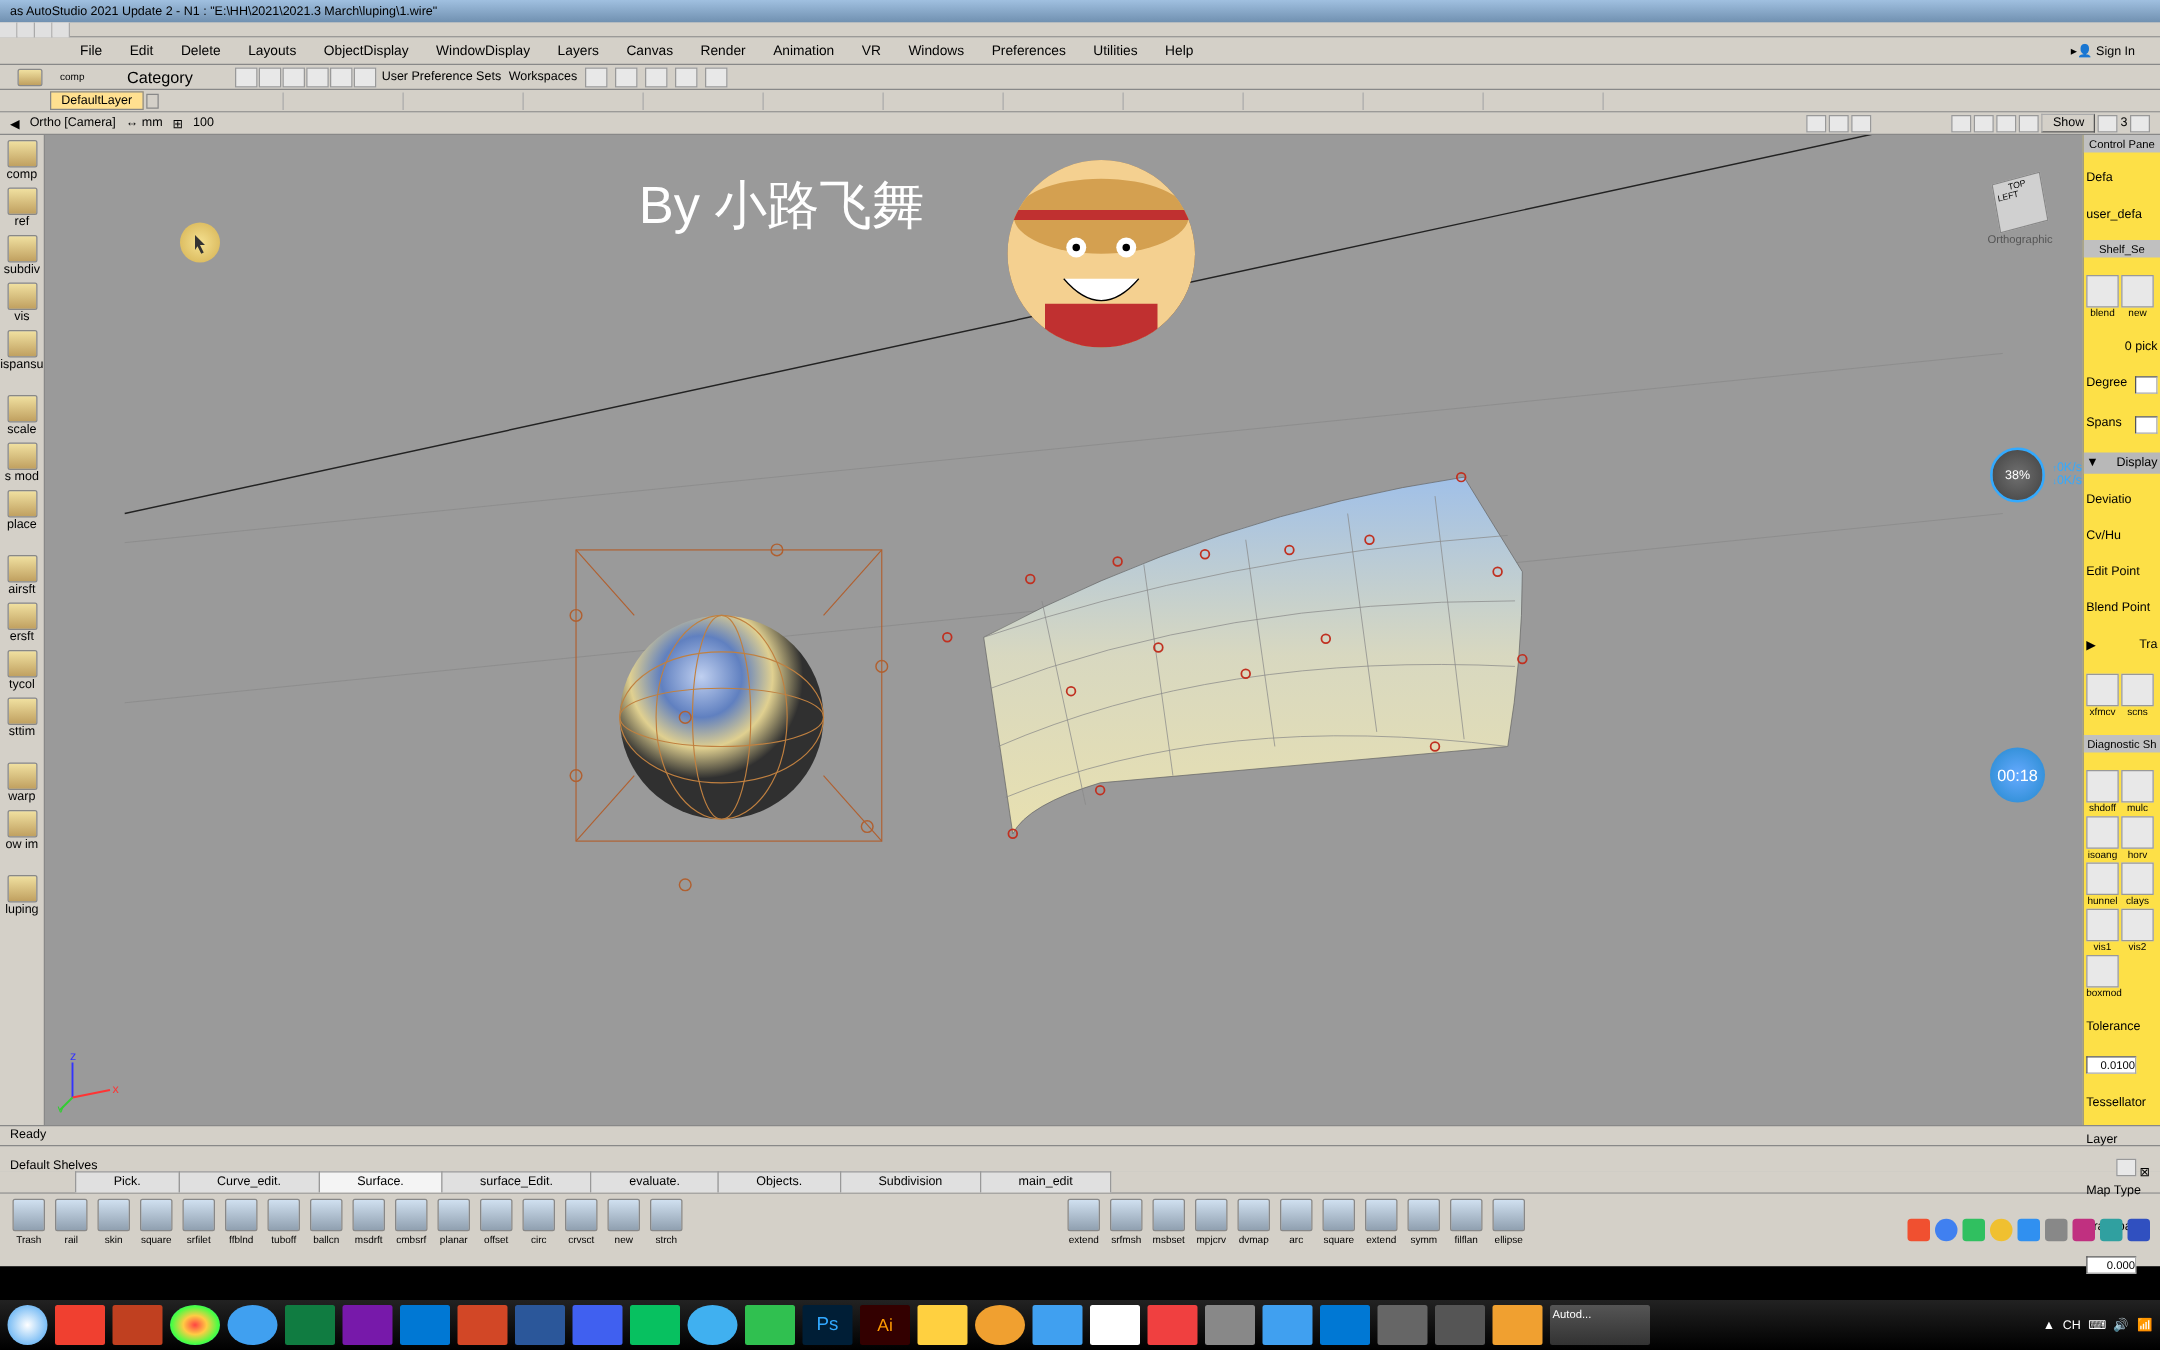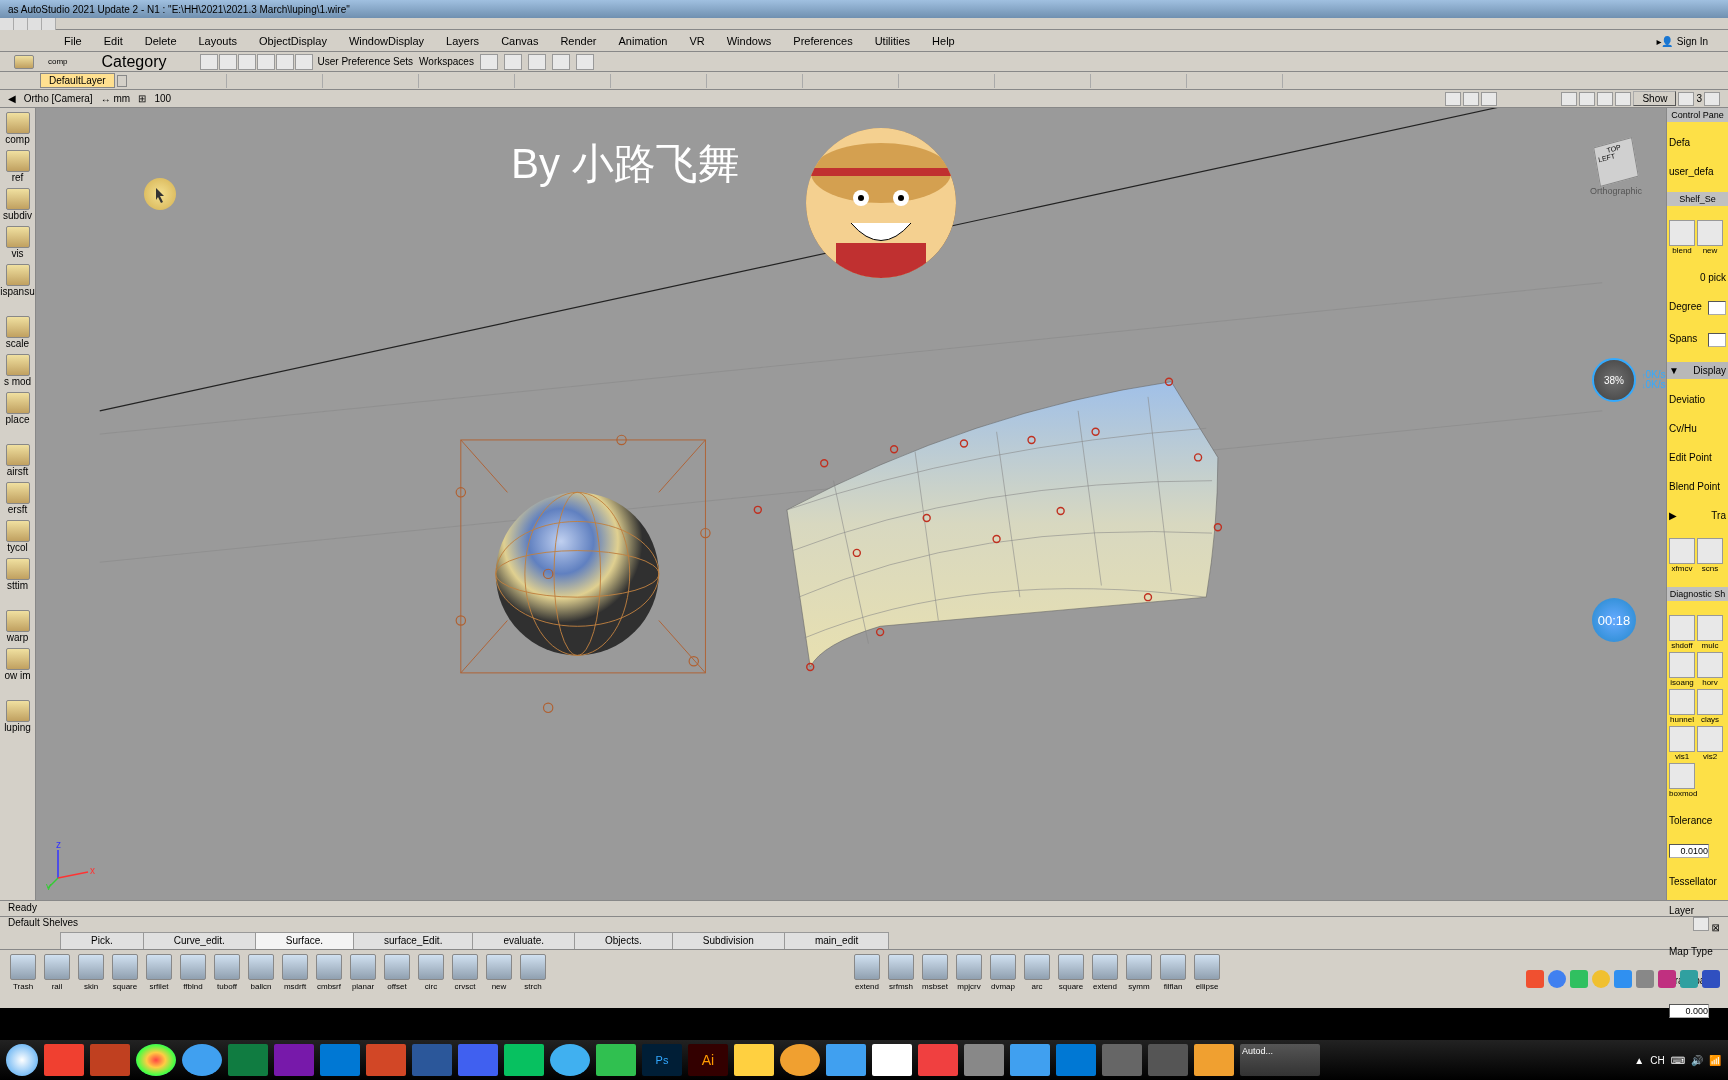--- a/index.html
+++ b/index.html
@@ -5,21 +5,21 @@
 * { margin: 0; padding: 0; box-sizing: border-box; font-family: Arial, sans-serif; font-size: 10px; }
 body { width: 1728px; height: 1080px; background: #c0c0c0; overflow: hidden; position: relative; }
 .titlebar { height: 18px; background: linear-gradient(#a0c0e0, #7090b0); color: #000; padding: 2px 8px; font-size: 11px; display: flex; align-items: center; }
 .topbar { height: 12px; background: #d4d0c8; border-bottom: 1px solid #888; display: flex; }
 .topbar-icon { width: 14px; height: 12px; border-right: 1px solid #aaa; background: #e0e0e0; }
 .menubar { height: 22px; background: #d4d0c8; display: flex; align-items: center; justify-content: space-between; border-bottom: 1px solid #888; }
 .menus { display: flex; gap: 2px; padding-left: 54px; }
 .menu-item { padding: 2px 10px; font-size: 11px; cursor: pointer; }
 .signin { margin-right: 20px; font-size: 11px; }
 .pickbar { height: 20px; background: #d4d0c8; border-bottom: 1px solid #888; display: flex; align-items: center; gap: 4px; padding: 0 4px; }
-.pickbar .cat { padding: 0 30px; font-size: 16px; }
+.pickbar .cat { padding: 0 30px; font-size: 13px; }
 .pickbar .icons { display: flex; gap: 1px; }
 .pickbar .smicon { width: 18px; height: 16px; border: 1px solid #999; background: #e8e8e8; }
 .pickbar input { flex: 1; height: 16px; border: 1px inset #aaa; font-size: 10px; padding: 0 4px; background: #fff; }
 .pickbar .right { display: flex; gap: 6px; align-items: center; font-size: 10px; }
 .layerbar { height: 18px; background: #d4d0c8; border-bottom: 1px solid #888; display: flex; align-items: center; padding-left: 40px; }
 .layer-tab { background: #ffe090; border: 1px solid #888; padding: 1px 8px; font-size: 10px; }
 .layer-slots { display: flex; margin-left: 4px; }
 .layer-slot { width: 96px; height: 14px; border-right: 1px solid #aaa; }
 .viewbar { height: 18px; background: #d4d0c8; border-bottom: 1px solid #888; display: flex; align-items: center; padding: 0 8px; justify-content: space-between; }
 .viewbar-left { display: flex; gap: 8px; align-items: center; }
@@ -41,21 +41,21 @@
 .overlay-text { position: absolute; color: #fff; font-size: 42px; font-weight: 300; }
 .avatar { position: absolute; top: 20px; left: 770px; width: 150px; height: 150px; border-radius: 50%; background: radial-gradient(circle at 40% 30%, #f4d090, #8b5a2b); overflow: hidden; }
 .viewcube { position: absolute; top: 30px; right: 20px; width: 60px; height: 60px; }
 .viewcube-cube { width: 40px; height: 40px; background: #d0d0d0; border: 1px solid #888; transform: rotate(-10deg) skewY(-5deg); margin: 4px auto; }
 .viewcube-lbl { font-size: 9px; color: #555; text-align: center; }
 .axis { position: absolute; bottom: 10px; left: 10px; width: 50px; height: 50px; }
 .badge-circle { position: absolute; right: 30px; width: 44px; height: 44px; border-radius: 50%; display: flex; align-items: center; justify-content: center; font-size: 13px; color: #fff; }
 .badge1 { top: 250px; background: radial-gradient(#707070, #404040); border: 2px solid #3af; }
 .badge2 { top: 490px; background: radial-gradient(#6af, #28c); }
 .statusbar { height: 16px; background: #d4d0c8; border-top: 1px solid #888; padding: 1px 8px; font-size: 10px; }
-.shelvesbar { height: 16px; background: #d4d0c8; border-top: 1px solid #888; padding: 0 8px; font-size: 10px; display: flex; justify-content: space-between; }
+.shelvesbar { height: 16px; background: #d4d0c8; border-top: 1px solid #888; padding: 10px 8px; font-size: 10px; display: flex; justify-content: space-between; }
 .shelf-tabs { height: 18px; background: #d4d0c8; display: flex; border-bottom: 1px solid #888; padding-left: 60px; }
 .shelf-tab { padding: 2px 30px; border: 1px solid #999; border-bottom: none; background: #e0e0e0; font-size: 10px; margin-right: -1px; }
 .shelf-tab.active { background: #f4f4f4; }
 .shelf-content { height: 58px; background: #d4d0c8; display: flex; justify-content: space-between; padding: 4px 8px; }
 .shelf-tools { display: flex; gap: 4px; }
 .shelf-tool { width: 30px; display: flex; flex-direction: column; align-items: center; }
 .shelf-tool .sicon { width: 26px; height: 26px; background: linear-gradient(#d0e0f0, #90a0b0); border: 1px solid #888; border-radius: 2px; }
 .shelf-tool .slbl { font-size: 8px; margin-top: 2px; }
 .shelf-badges { display: flex; gap: 4px; align-items: center; }
 .shelf-badge { width: 18px; height: 18px; border-radius: 3px; }
@@ -635,21 +635,21 @@
   <div class="task-icon" style="background:#40a0f0;border-radius:50%"></div>
   <div class="task-icon" style="background:#107c41"></div>
   <div class="task-icon" style="background:#7719aa"></div>
   <div class="task-icon" style="background:#0078d4"></div>
   <div class="task-icon" style="background:#d24726"></div>
   <div class="task-icon" style="background:#2b579a"></div>
   <div class="task-icon" style="background:#4060f0"></div>
   <div class="task-icon" style="background:#07c160"></div>
   <div class="task-icon" style="background:#40b0f0;border-radius:50%"></div>
   <div class="task-icon" style="background:#30c050"></div>
-  <div class="task-icon" style="background:#001e36;color:#31a8ff;text-align:center;line-height:32px;font-size:11px">Ps</div>
+  <div class="task-icon" style="background:#001e36;color:#31a8ff;text-align:center;line-height:32px;font-size:15px">Ps</div>
   <div class="task-icon" style="background:#330000;color:#ff9a00;text-align:center;line-height:32px;font-size:14px">Ai</div>
   <div class="task-icon" style="background:#ffd040"></div>
   <div class="task-icon" style="background:#f0a030;border-radius:50%"></div>
   <div class="task-icon" style="background:#40a0f0"></div>
   <div class="task-icon" style="background:#fff"></div>
   <div class="task-icon" style="background:#f04040"></div>
   <div class="task-icon" style="background:#888"></div>
   <div class="task-icon" style="background:#40a0f0"></div>
   <div class="task-icon" style="background:#0078d4"></div>
   <div class="task-icon" style="background:#666"></div>

